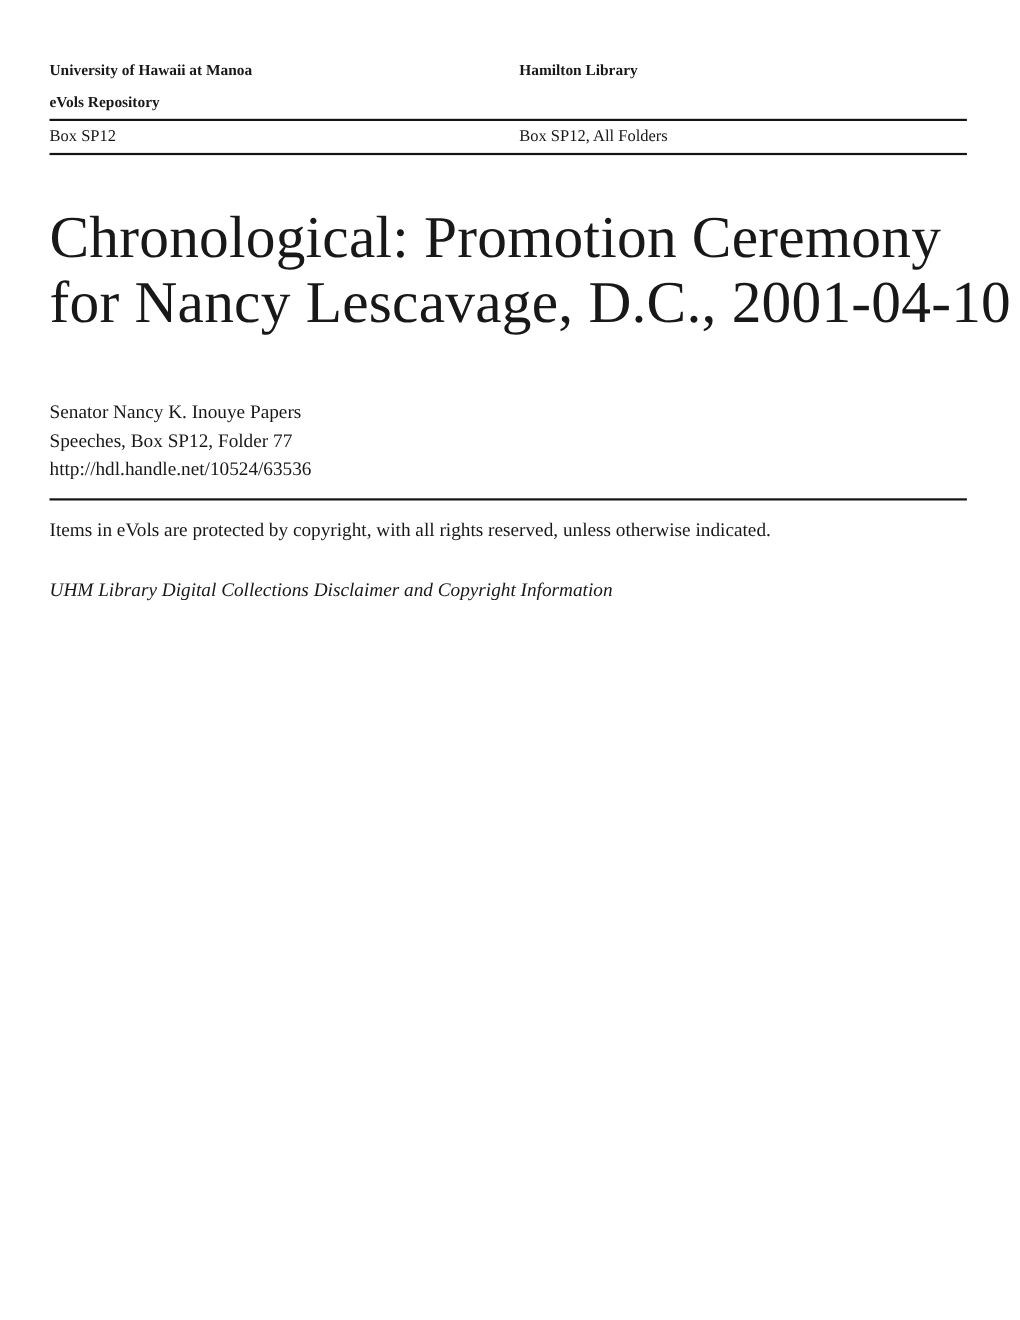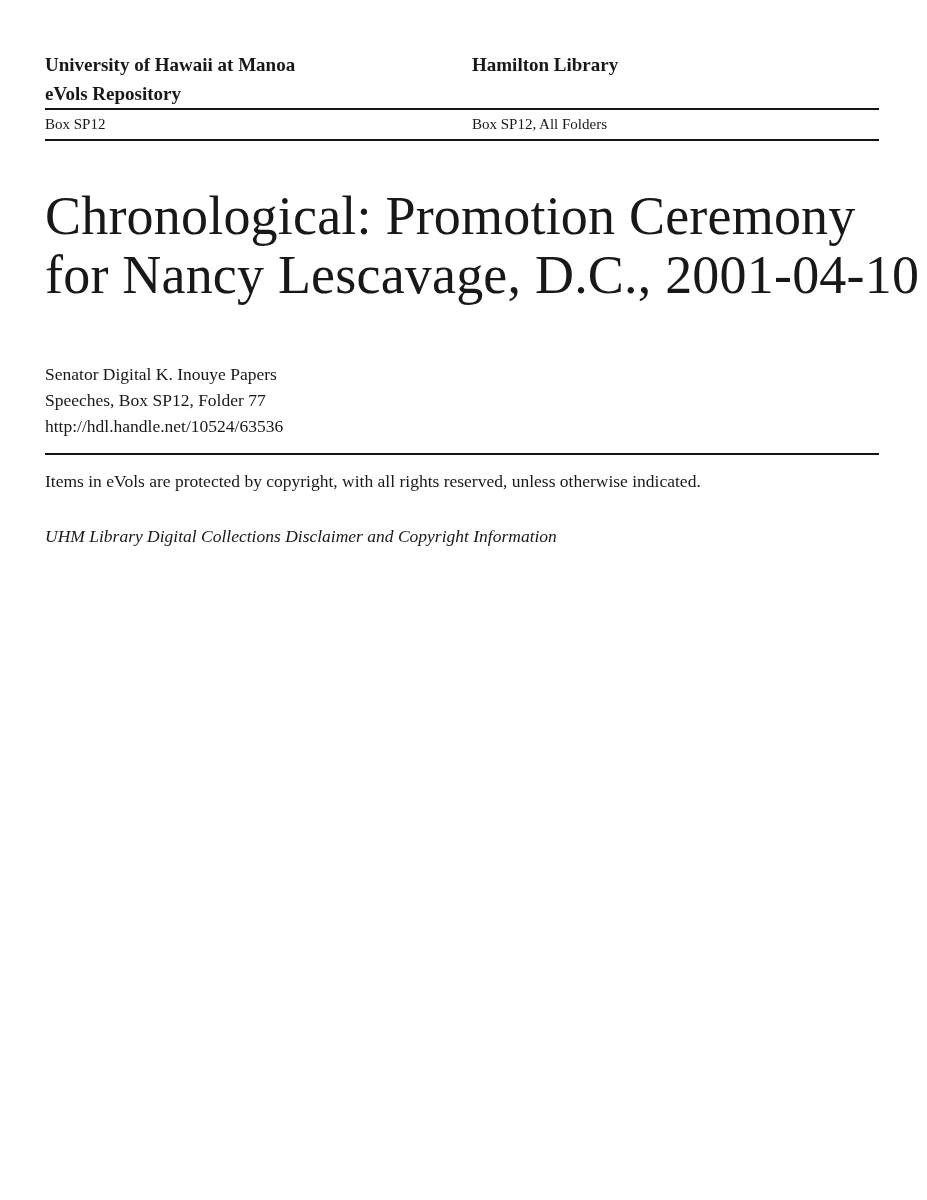--- a/index.html
+++ b/index.html
@@ -26,21 +26,21 @@
   
   .letterhead {
     padding-top: 50px;
   }
   .lh-grid {
     display: grid;
     grid-template-columns: 427px 1fr;
   }
   .lh-bold span {
     font-weight: bold;
-    font-size: 19px;
+    font-size: 14px;
     line-height: 29px;
     white-space: nowrap;
   }
   .rule {
     border: none;
     border-top: 2px solid #141414;
     margin: 0;
     height: 0;
   }
   .box-row span {
@@ -104,21 +104,21 @@
       </div>
       <hr class="rule">
     </div>
 
     <h1 class="doc-title">
       <span class="title-line">Chronological: Promotion Ceremony</span>
       <span class="title-line">for Nancy Lescavage, D.C., 2001-04-10</span>
     </h1>
 
     <div class="citation">
-      <div>Senator Digital K. Inouye Papers</div>
+      <div>Senator Nancy K. Inouye Papers</div>
       <div>Speeches, Box SP12, Folder 77</div>
       <div>http://hdl.handle.net/10524/63536</div>
     </div>
 
     <hr class="rule footer-rule">
 
     <p class="rights">Items in eVols are protected by copyright, with all rights reserved, unless otherwise indicated.</p>
     <p class="disclaimer">UHM Library Digital Collections Disclaimer and Copyright Information</p>
 
   </div>

